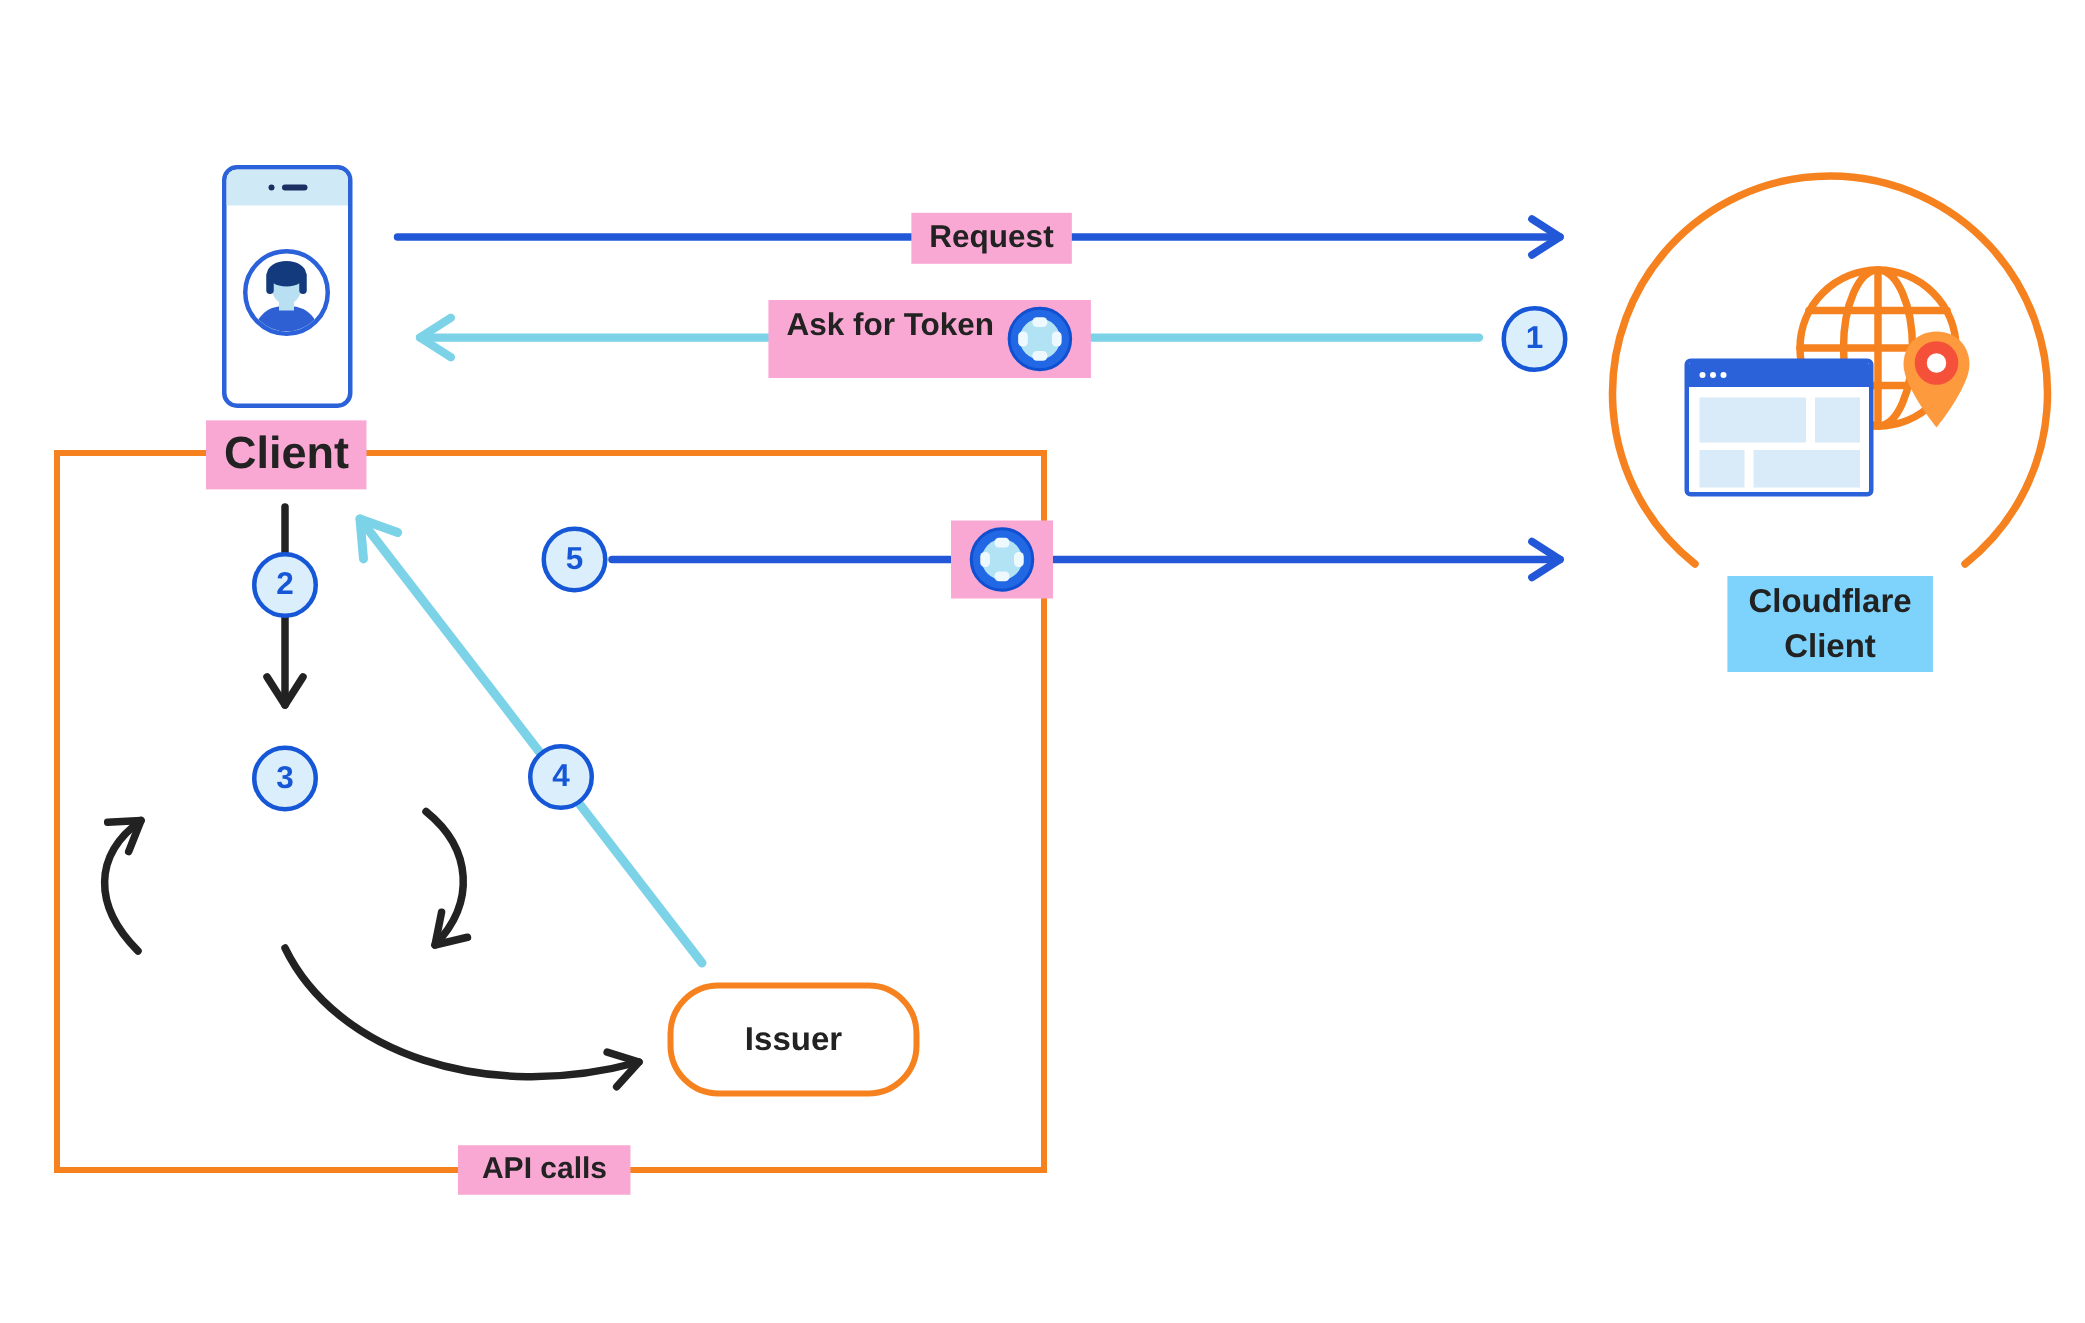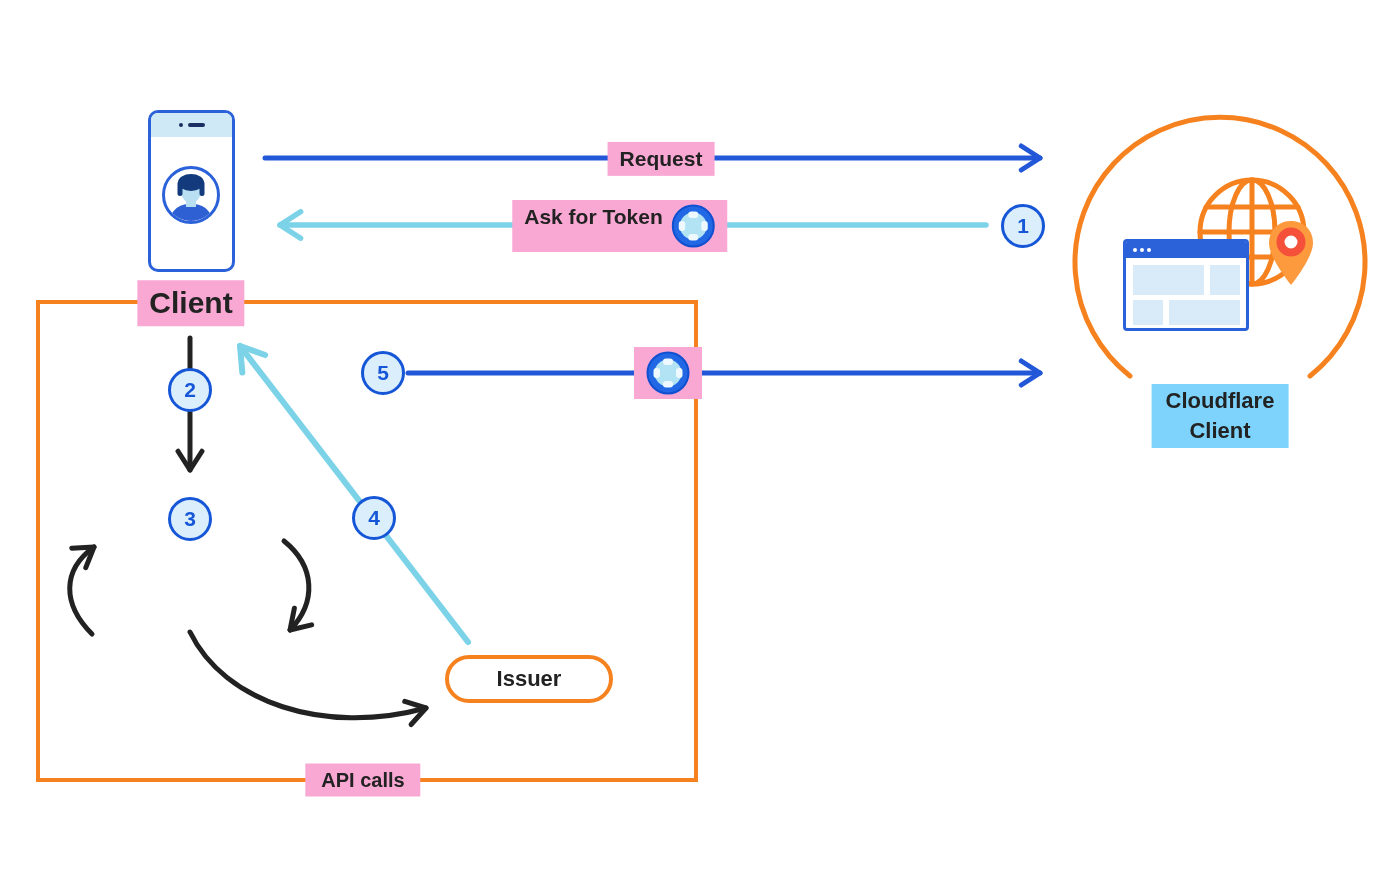--- a/index.html
+++ b/index.html
@@ -42,21 +42,21 @@
     font-size:21px;font-weight:700;color:var(--step-border);
   }
 
   
   .pill{
     position:absolute;box-sizing:border-box;border-radius:34px;background:#fff;
     display:flex;align-items:center;justify-content:center;
     font-size:22px;font-weight:700;color:var(--ink);
   }
   .pill.attester{left:110px;top:557px;width:165px;height:62px;border:3.5px solid var(--gray-border);}
-  .pill.issuer{left:445px;top:655px;width:168px;height:48px;border:4px solid var(--accent-orange);}
+  .pill.issuer{left:445px;top:655px;width:168px;height:76px;border:4px solid var(--accent-orange);}
 
   
   .phone{
     left:148px;top:110px;width:87px;height:162px;background:#fff;
     border:3.5px solid #2b62d9;border-radius:10px;box-sizing:border-box;overflow:hidden;
   }
   .phone-bar{position:absolute;left:0;top:0;width:100%;height:24px;background:#cfe9f7;}
   .phone-dot{position:absolute;left:28px;top:10px;width:4px;height:4px;border-radius:50%;background:#1b2f63;}
   .phone-dash{position:absolute;left:37px;top:10px;width:17px;height:4px;border-radius:2px;background:#1b2f63;}
   .avatar{

